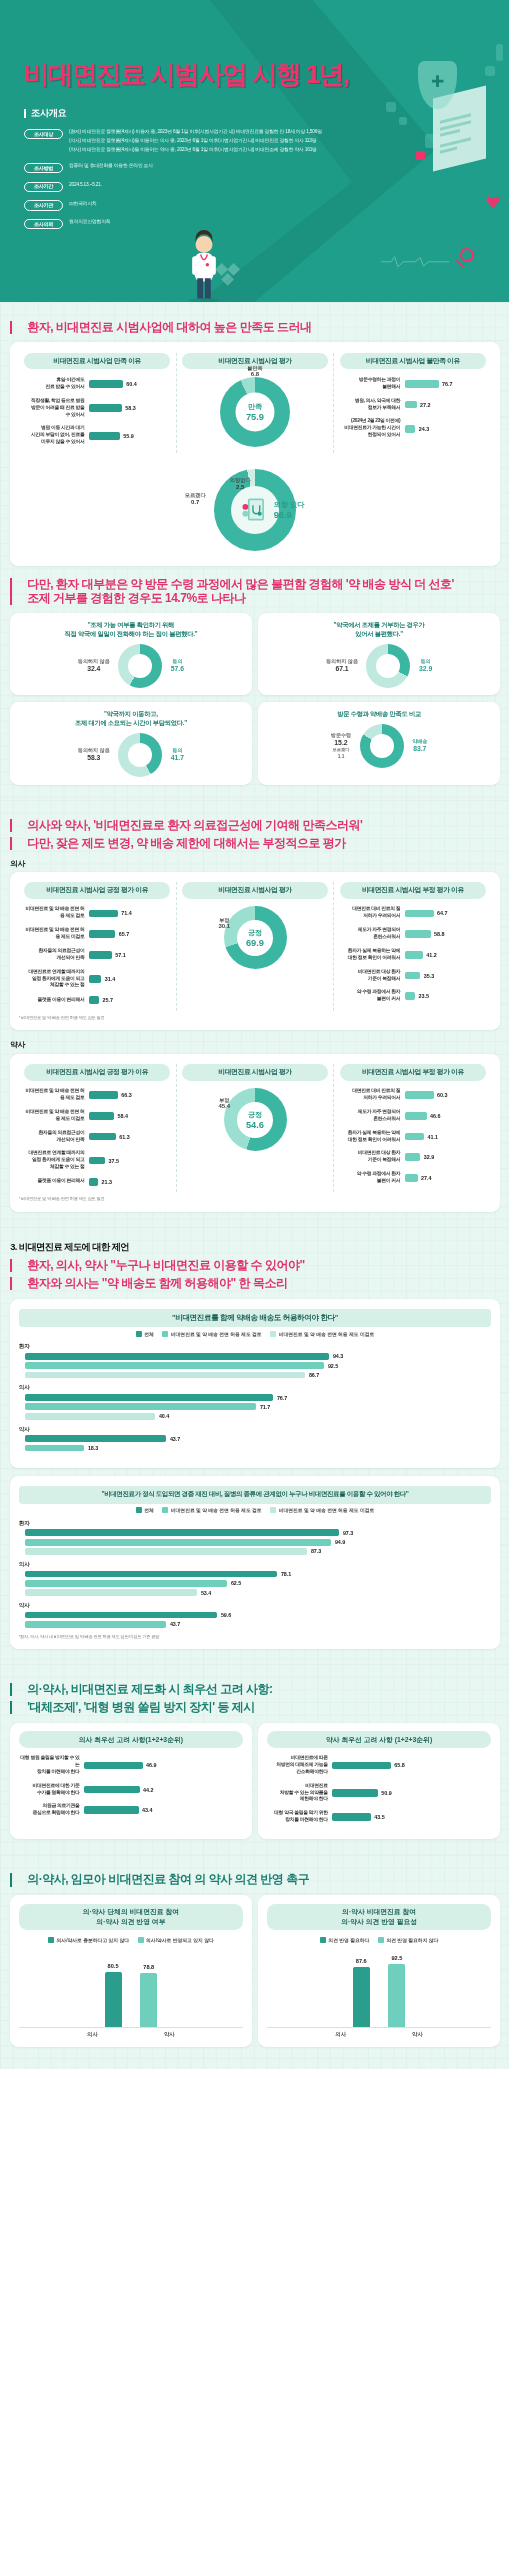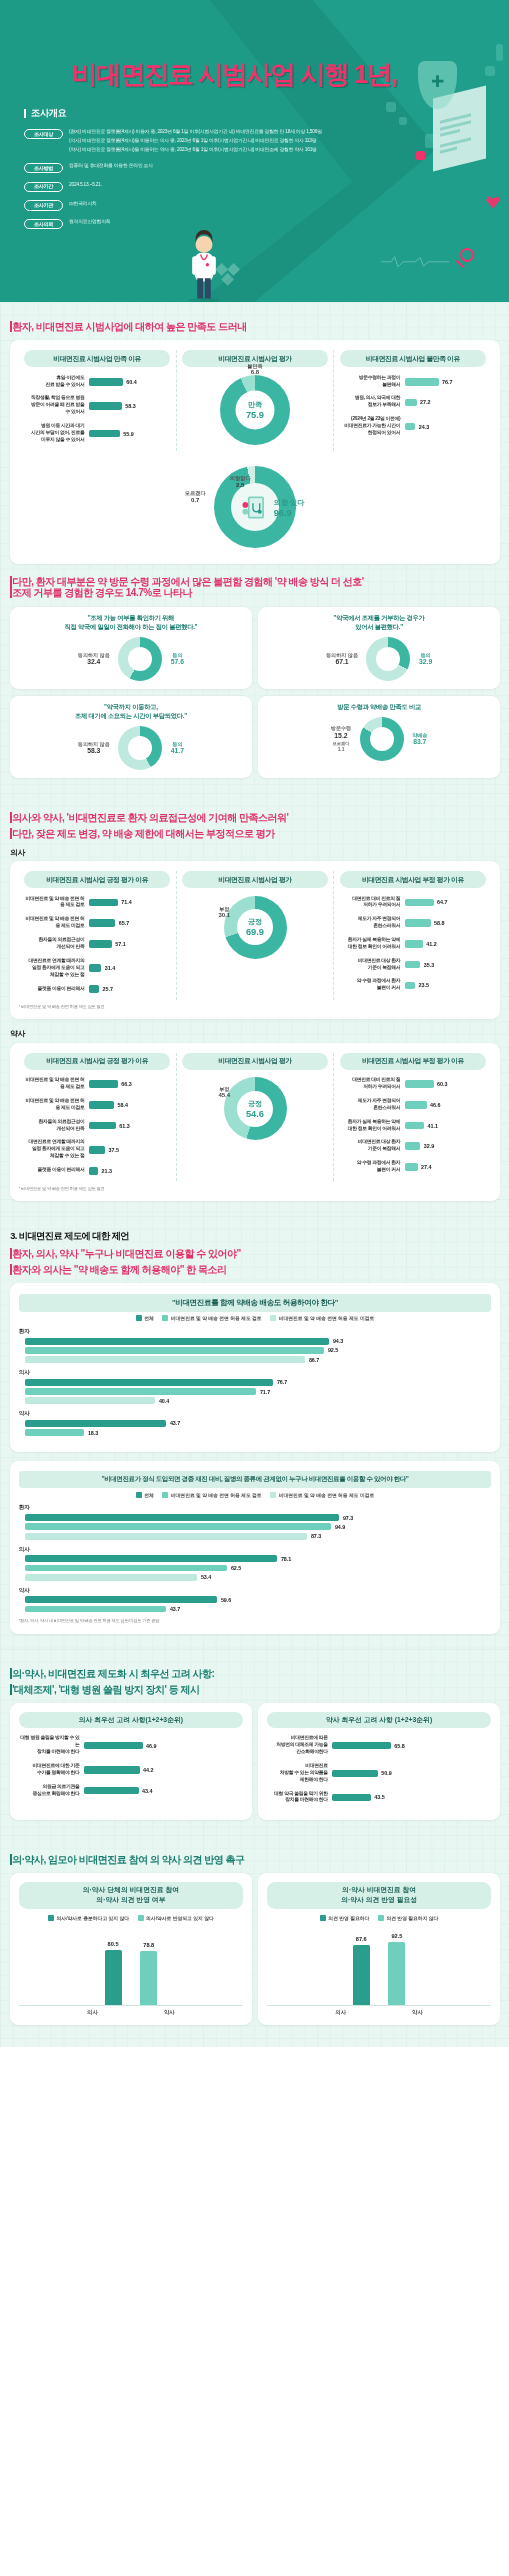--- a/index.html
+++ b/index.html
@@ -25,21 +25,21 @@
     width:476px; height:476px;
     background:#1b917f;
     transform:rotate(-40deg);
   }
   .hero .diag2 {
     position:absolute; top:-51px; left:-255px;
     width:527px; height:442px;
     background:#23a893; opacity:.45;
     transform:rotate(-38deg);
   }
-  .hero-title { position:relative; z-index:3;margin-left:48px; }
+  .hero-title { position:relative; z-index:3; }
   .hero-title .l1, .hero-title .l2 {
     font-size:25.5px; font-weight:bold; letter-spacing:-1.4px;
     line-height:1.22;
     text-shadow:1.3px 1.3px 0 rgba(0,0,0,.22);
   }
   .hero-title .l1 { color:#f2336b; }
   .hero-title .l2 { color:#ffffff; }
 
   .ov-head {
     position:relative; z-index:3;
@@ -96,22 +96,22 @@
   
   .sec { background:#e9f7f3; padding:13.6px 10.2px 15.3px; position:relative; }
   .sec:before{
     content:""; position:absolute; inset:0;
     background-image:linear-gradient(#dff1eb 0.8px,transparent 0.8px),linear-gradient(90deg,#dff1eb 0.8px,transparent 0.8px);
     background-size:12.7px 12.7px; opacity:.9; pointer-events:none;
   }
   .sec > * { position:relative; z-index:2; }
   .sec-title { font-size:9.3px; font-weight:bold; color:#111; letter-spacing:-0.6px; }
   .sec-sub {
-    font-size:10px; font-weight:bold; color:#e1326a; letter-spacing:-0.5px;
-    border-left:2.5px solid #e1326a; padding-left:0; margin-top:5.1px; line-height:1.1;
+    font-size:12px; font-weight:bold; color:#e1326a; letter-spacing:-0.5px;
+    border-left:2.5px solid #e1326a; padding-left:15px; margin-top:5.1px; line-height:1.1;
   }
   .sec-sub.dark { color:#1b7f70; border-left-color:#1b7f70; }
 
   .card {
     background:#fff; border-radius:8.5px; padding:10.2px 8.5px;
     margin-top:8.5px; box-shadow:0 0.8px 2.5px rgba(0,0,0,.06);
   }
   .panel-head {
     background:#d6f0e8; color:#16archive; color:#1a5f55;
     border-radius:9.3px; font-size:6.8px; font-weight:bold; letter-spacing:-0.4px;

